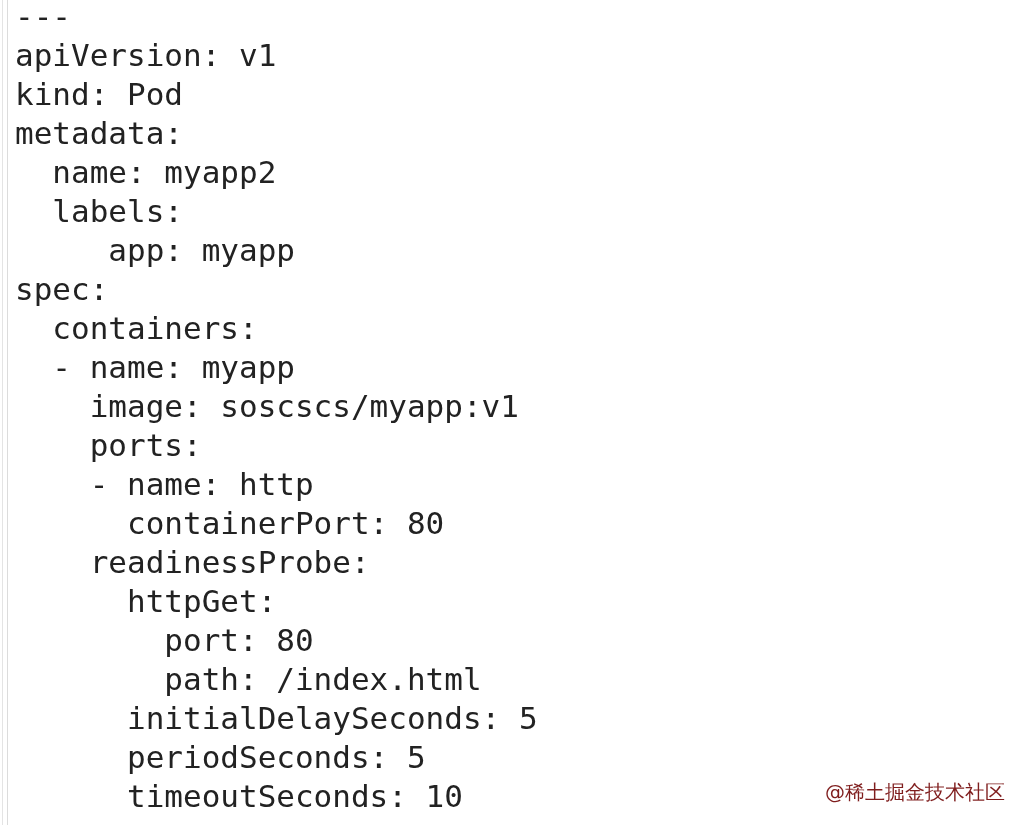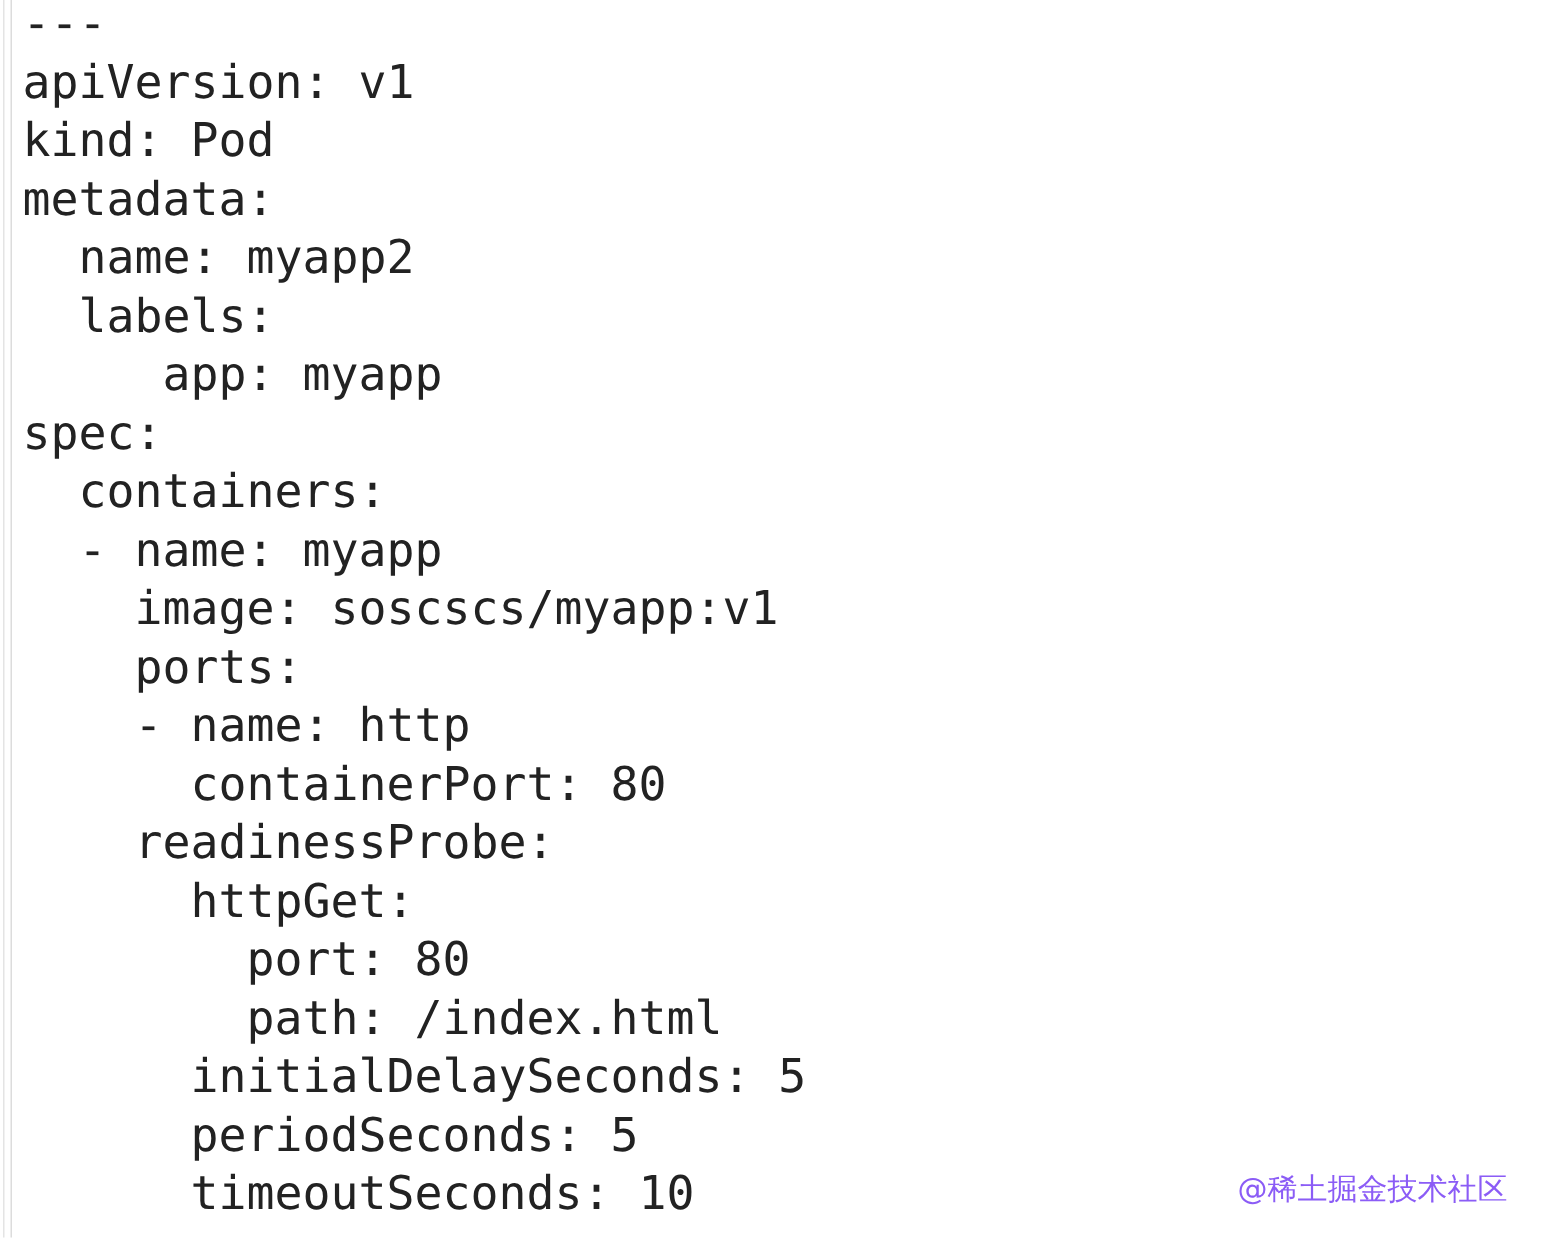--- a/index.html
+++ b/index.html
@@ -72,15 +72,15 @@
     - name: http
       containerPort: 80
     readinessProbe:
       httpGet:
         port: 80
         path: /index.html
       initialDelaySeconds: 5
       periodSeconds: 5
       timeoutSeconds: 10</pre>
 
-  <div class="watermark" style="color: #8b5cf6;">@稀土掘金技术社区</div>
+  <div class="watermark" style="color: #7f1d1d;">@稀土掘金技术社区</div>
 
 </div>
 
 </body></html>

